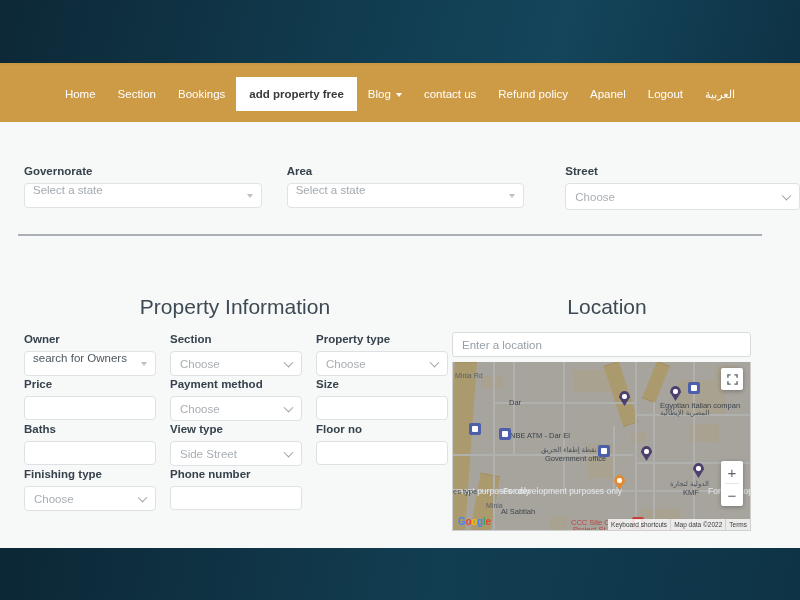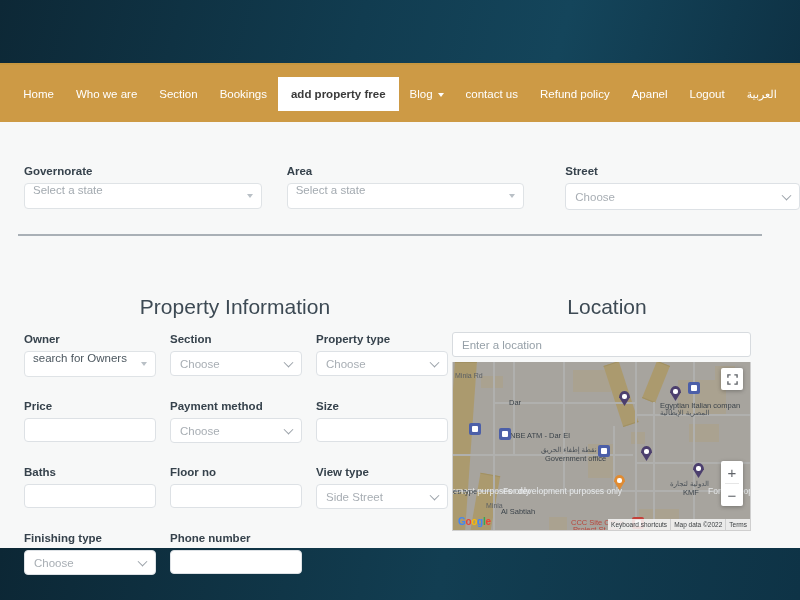--- a/index.html
+++ b/index.html
@@ -86,22 +86,22 @@
     margin-bottom: 5px;
     display: block;
     line-height: 14px;
   }
 
   .select2 {
     height: 25px;
     border: 1px solid #dfe3e6;
     border-radius: 4px;
     background: #ffffff;
-    display: flex; align-items: flex-end;
-    padding: 12px 8px;
+    display: flex; align-items: flex-start;
+    padding: 0 8px;
     font-size: 11.5px;
     color: #a3aab0;
     position: relative;
     cursor: pointer;
   }
   .select2 .s2-caret {
     position: absolute; right: 8px; top: 50%;
     width: 0; height: 0;
     border-left: 3.5px solid transparent;
     border-right: 3.5px solid transparent;
@@ -144,21 +144,21 @@
     text-align: center;
     line-height: 26px;
   }
   .sec-head.prop { left: 18px; top: 172px; width: 434px; }
   .sec-head.loc  { left: 452px; top: 172px; width: 310px; }
 
   
   .prop-grid {
     position: absolute; left: 24px; top: 210px; width: 424px;
   }
-  .pg-row { display: flex; gap: 14px; margin-bottom: 22px; }
+  .pg-row { display: flex; gap: 14px; margin-bottom: 1px; }
   .pg-cell { width: 132px; }
   .pg-cell.spacer { visibility: hidden; }
 
   .txtinput {
     height: 24px;
     width: 100%;
     border: 1px solid #dde1e5;
     border-radius: 4px;
     background: #ffffff;
     font-size: 11.5px;
@@ -317,23 +317,20 @@
 <div class="top-header"></div>
 
 <div class="clipped-heading">Governorate</div>
 
 <nav class="navbar">
   <div class="nav-list" id="nav-list">
       <div class="nav-item">
         <span>Home</span>
       </div>
       <div class="nav-item">
-        <span>Who we are</span>
-      </div>
-      <div class="nav-item">
         <span>Section</span>
       </div>
       <div class="nav-item">
         <span>Bookings</span>
       </div>
       <div class="nav-item active">
         <span>add property free</span>
       </div>
       <div class="nav-item">
         <span>Blog</span>
@@ -422,28 +419,28 @@
           <span class="field-label">Payment method</span>
           <div class="nselect" style="height: 25px;">
             <span>Choose</span>
             <span class="chev"></span>
           </div>
         </div>
         <div class="pg-cell"><span class="field-label">Size</span><input type="text" class="txtinput" style=""></div>
       </div>
       <div class="pg-row">
         <div class="pg-cell"><span class="field-label">Baths</span><input type="text" class="txtinput" style=""></div>
-        <div class="pg-cell"><span class="field-label">Floor no</span><input type="text" class="txtinput" style=""></div>
         <div class="pg-cell">
           <span class="field-label">View type</span>
           <div class="nselect" style="height: 25px;">
             <span>Side Street</span>
             <span class="chev"></span>
           </div>
         </div>
+        <div class="pg-cell"><span class="field-label">Floor no</span><input type="text" class="txtinput" style=""></div>
       </div>
       <div class="pg-row">
         <div class="pg-cell">
           <span class="field-label">Finishing type</span>
           <div class="nselect" style="height: 25px;">
             <span>Choose</span>
             <span class="chev"></span>
           </div>
         </div>
         <div class="pg-cell"><span class="field-label">Phone number</span><input type="text" class="txtinput" style=""></div>

